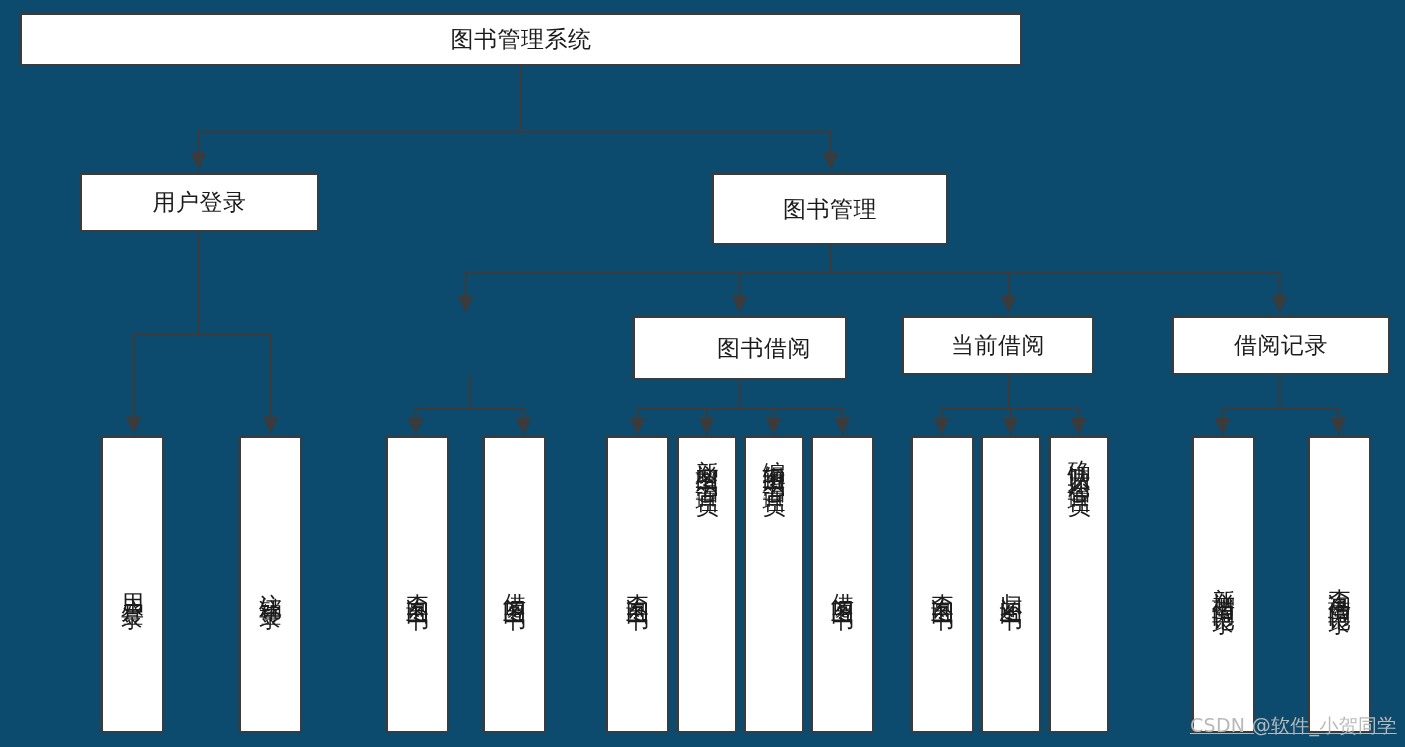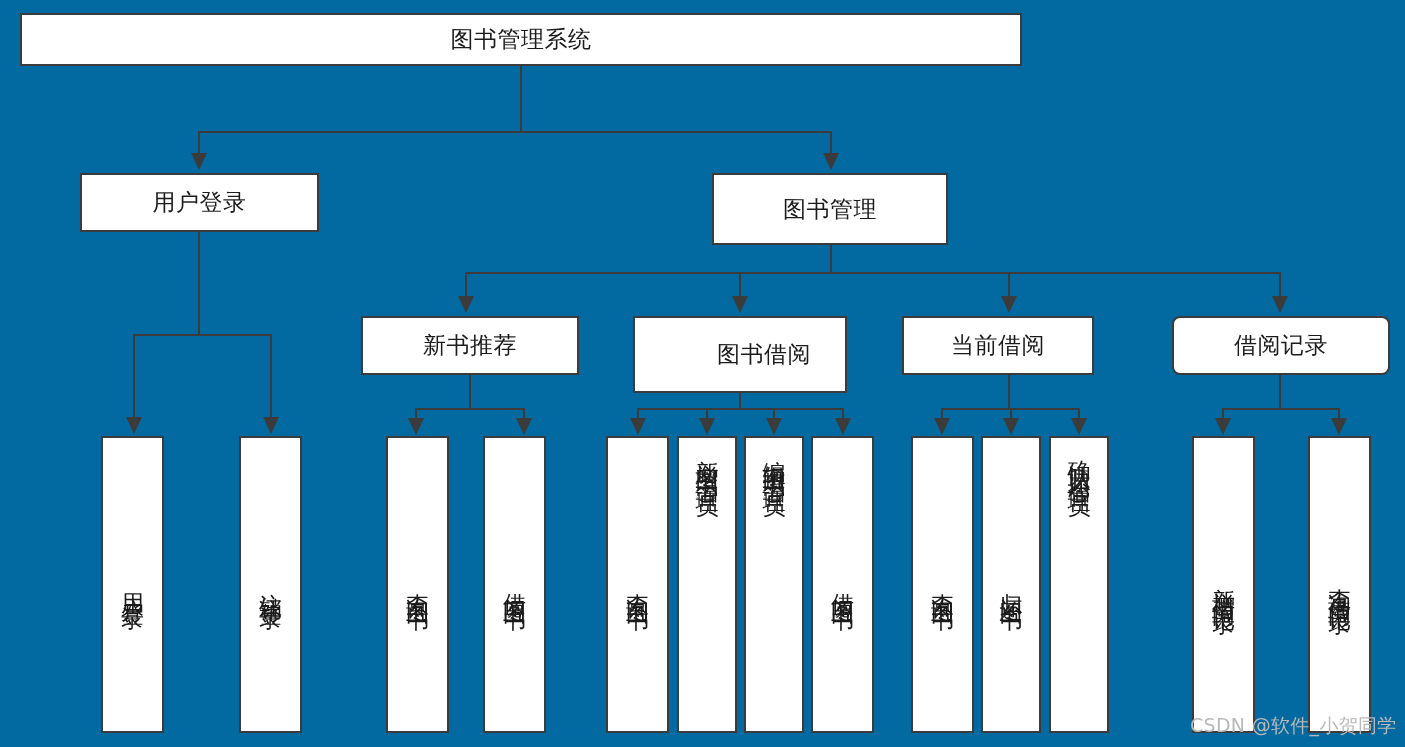--- a/index.html
+++ b/index.html
@@ -8,21 +8,21 @@
     padding: 0;
     background: #ffffff;
   }
   body {
     font-family: "DejaVu Sans", "Liberation Sans", sans-serif;
   }
   #canvas {
     position: relative;
     width: 1405px;
     height: 747px;
-    background: #0369a1;
+    background: #0c4a6e;
     overflow: hidden;
   }
   
   .node {
     position: absolute;
     box-sizing: border-box;
     background: #ffffff;
     border: 2.2px solid #3b3b3b;
     display: flex;
     align-items: center;
@@ -75,20 +75,21 @@
     z-index: 2;
   }
   
   #watermark {
     position: absolute;
     color: #b9b9b9;
     font-size: 19px;
     white-space: nowrap;
     z-index: 6;
     letter-spacing: 0.3px;
+    text-decoration: underline;
   }
 </style>
 </head>
 <body>
 
 <div id="canvas">
 
   <div class="node h" style="left:20px; top:13px; width:1002px; height:53px;">
     <span class="label">图书管理系统</span>
   </div>
@@ -121,30 +122,27 @@
   <div class="ln h" style="left:465px; top:272px; width:816px;"></div>
   <div class="ln v" style="left:465px; top:272px; height:26px;"></div>
   <div class="arrow" style="left:458px; top:296px;"></div>
   <div class="ln v" style="left:739px; top:272px; height:26px;"></div>
   <div class="arrow" style="left:732px; top:296px;"></div>
   <div class="ln v" style="left:1008px; top:272px; height:26px;"></div>
   <div class="arrow" style="left:1001px; top:296px;"></div>
   <div class="ln v" style="left:1279px; top:272px; height:26px;"></div>
   <div class="arrow" style="left:1272px; top:296px;"></div>
 
-  <div class="node h" style="left:361px; top:316px; width:218px; height:59px;">
-    <span class="label">新书推荐</span>
-  </div>
-  <div class="node h" style="left:633px; top:316px; width:214px; height:77px;padding-left:48px;">
+  <div class="node h" style="left:633px; top:316px; width:214px; height:64px;padding-left:48px;">
     <span class="label">图书借阅</span>
   </div>
   <div class="node h" style="left:902px; top:316px; width:192px; height:59px;">
     <span class="label">当前借阅</span>
   </div>
-  <div class="node h" style="left:1172px; top:316px; width:218px; height:59px;border-radius:8px;">
+  <div class="node h" style="left:1172px; top:316px; width:218px; height:59px;">
     <span class="label">借阅记录</span>
   </div>
 
   <div class="ln v" style="left:469px; top:375px; height:35px;"></div>
   <div class="ln h" style="left:415px; top:408px; width:110px;"></div>
   <div class="ln v" style="left:415px; top:408px; height:12px;"></div>
   <div class="arrow" style="left:408px; top:418px;"></div>
   <div class="ln v" style="left:523px; top:408px; height:12px;"></div>
   <div class="arrow" style="left:516px; top:418px;"></div>
 

